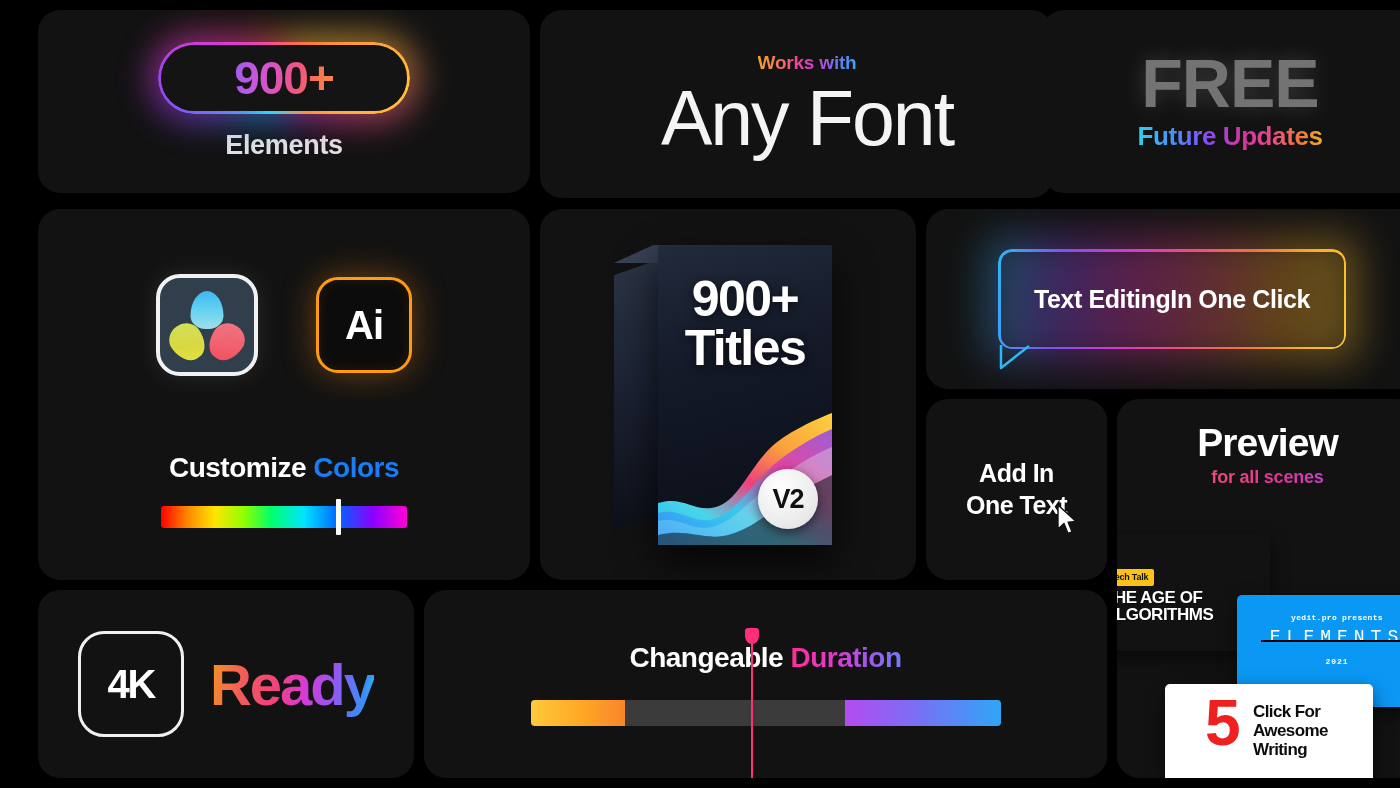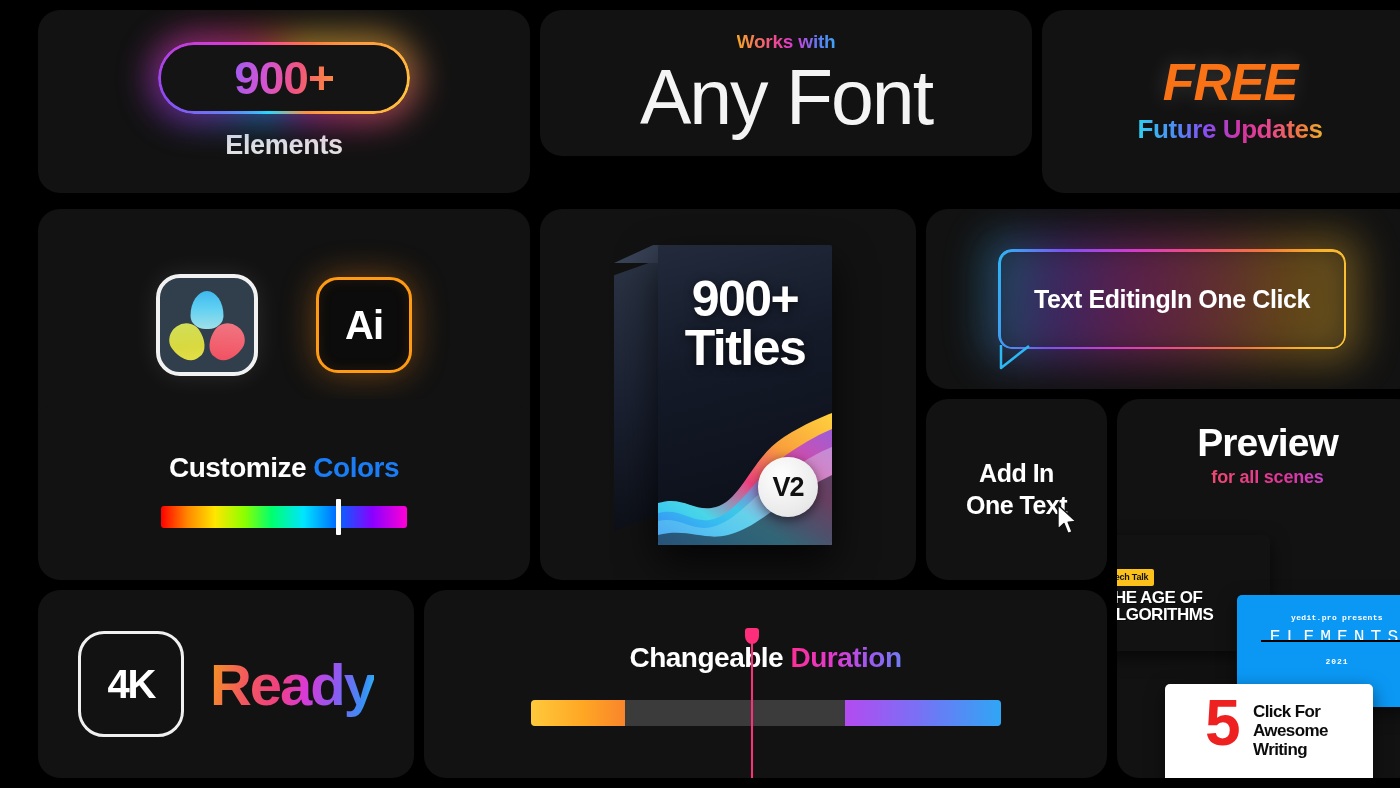--- a/index.html
+++ b/index.html
@@ -19,30 +19,30 @@
     -webkit-mask:linear-gradient(#000 0 0) content-box,linear-gradient(#000 0 0);
     -webkit-mask-composite:xor;mask-composite:exclude;}
   .pill-inner{position:absolute;inset:3px;border-radius:50px;background:#141414;
     display:flex;align-items:center;justify-content:center;}
   .t900{font-size:46px;font-weight:800;letter-spacing:-1px;
     background:linear-gradient(100deg,#9f5cf0 0%,#d254d4 32%,#f0547f 62%,#f87a4e 85%,#fa8f43 100%);
     -webkit-background-clip:text;background-clip:text;color:transparent;}
   .elements-lbl{font-size:27px;font-weight:700;color:#e2e2e2;letter-spacing:-.3px;}
 
   
-  #c-font{left:512px;top:10px;width:492px;height:146px;}
+  #c-font{left:512px;top:10px;width:492px;height:188px;padding-left:21px;}
   .works-with{font-size:19px;font-weight:700;margin-bottom:6px;letter-spacing:-.2px;
     background:linear-gradient(90deg,#f5a623 0%,#ef4a8f 38%,#d93ad6 58%,#5b7df5 82%,#3ea6f5 100%);
     -webkit-background-clip:text;background-clip:text;color:transparent;}
   .anyfont{font-size:77px;font-weight:400;color:#f4f4f4;letter-spacing:-2px;line-height:1;}
 
   
   #c-free{left:1014px;top:10px;width:376px;height:183px;}
-  .free-big{font-size:52px;font-weight:800;color:#f97316;letter-spacing:-1px;line-height:.95;
-    text-shadow:0 0 22px rgba(255,255,255,.18);font-style:italic;}
+  .free-big{font-size:68px;font-weight:800;color:#737373;letter-spacing:-1px;line-height:.95;
+    text-shadow:0 0 22px rgba(255,255,255,.18);}
   .future-upd{font-size:26px;font-weight:800;letter-spacing:-.4px;margin-top:6px;
     background:linear-gradient(90deg,#2fd0f0 0%,#4b8ef5 20%,#8b4bf2 38%,#d6349e 57%,#e8488c 72%,#ef7a3c 88%,#edb02f 100%);
     -webkit-background-clip:text;background-clip:text;color:transparent;}
 
   
   #c-apps{left:10px;top:209px;width:492px;height:232px;}
   .apps-row{display:flex;align-items:center;justify-content:center;gap:58px;height:100%;}
   .resolve{position:relative;width:94px;height:94px;border-radius:24px;background:#313f4c;
     border:4px solid #f2f2f2;box-shadow:0 0 26px rgba(255,255,255,.10);}
   .petal{position:absolute;width:33px;height:38px;border-radius:50% 50% 50% 50%/60% 60% 40% 40%;}
@@ -67,21 +67,21 @@
   .box-front{position:absolute;left:44px;top:0;width:174px;height:300px;border-radius:2px;
     background:linear-gradient(165deg,#222a3c 0%,#141a28 38%,#0a0d16 100%);overflow:hidden;
     box-shadow:0 18px 40px rgba(0,0,0,.75);}
   .box-top{position:absolute;left:0;top:0;width:218px;height:18px;
     background:linear-gradient(90deg,#3a4458,#222a3c);
     clip-path:polygon(0% 100%,18% 0%,100% 24%,100% 100%);}
   .box-ttl{position:absolute;left:0;right:0;top:30px;text-align:center;
     font-size:50px;font-weight:700;line-height:.98;color:#fff;letter-spacing:-1.5px;
     text-shadow:0 2px 10px rgba(0,0,0,.6);z-index:3;}
   .wave{position:absolute;left:0;bottom:0;width:174px;height:160px;z-index:2;}
-  .v2{position:absolute;right:14px;bottom:28px;width:60px;height:60px;border-radius:50%;z-index:4;
+  .v2{position:absolute;right:14px;bottom:16px;width:60px;height:60px;border-radius:50%;z-index:4;
     background:radial-gradient(circle at 38% 32%,#fff 0%,#e9e9e9 70%,#d6d6d6 100%);
     display:flex;align-items:center;justify-content:center;
     box-shadow:0 3px 12px rgba(0,0,0,.55);}
   .v2 span{font-size:27px;font-weight:800;color:#111;letter-spacing:-1px;}
 
   
   #c-bubble{left:898px;top:209px;width:492px;height:180px;}
   .bub-wrap{position:relative;width:348px;height:100px;}
   .bub-glow{position:absolute;inset:-14px;border-radius:18px;filter:blur(20px);opacity:.35;
     background:linear-gradient(95deg,#28c8f5,#8b4bf2,#e23ab0,#ef5f6e,#f5a623,#ffc93c);}

